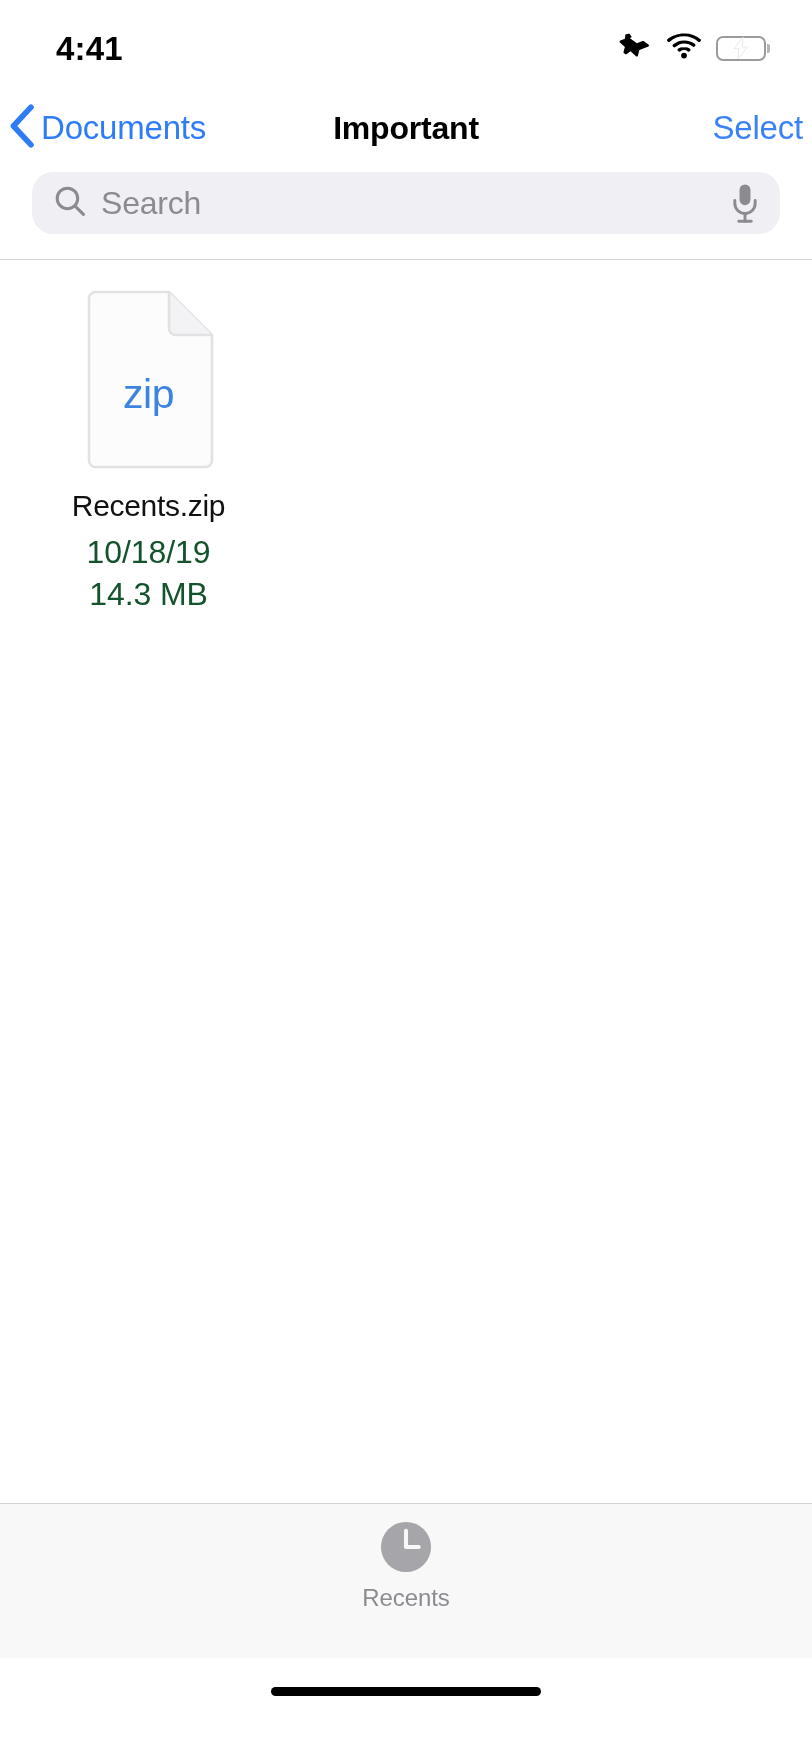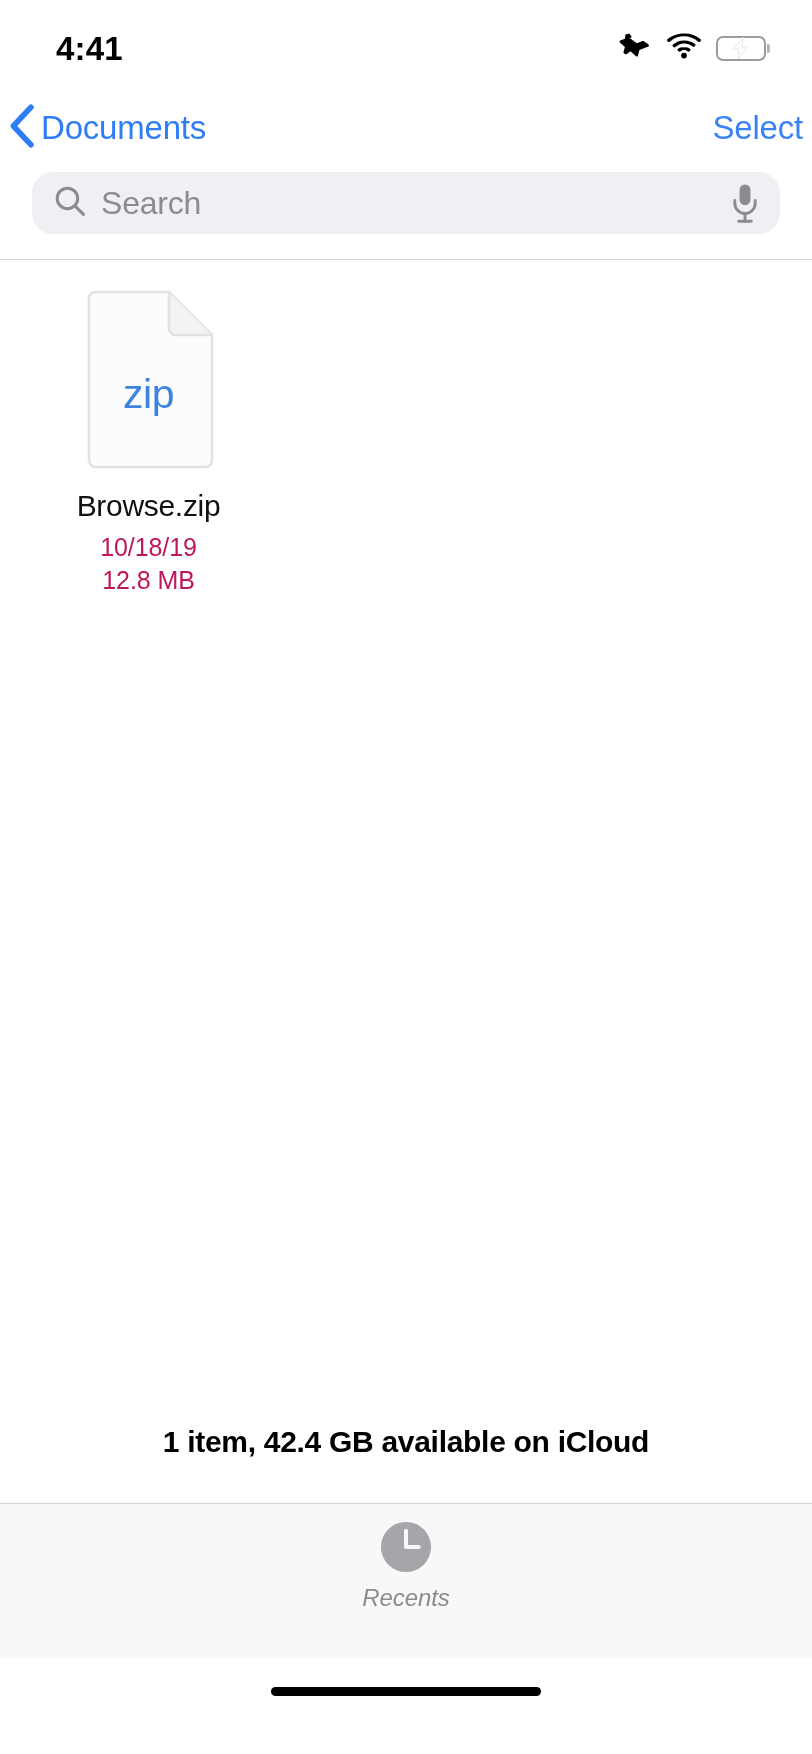--- a/index.html
+++ b/index.html
@@ -198,22 +198,22 @@
     color: #111;
     letter-spacing: -0.3px;
     line-height: 1.25;
     text-align: center;
     max-width: 195px;
     overflow: hidden;
     white-space: nowrap;
     text-overflow: ellipsis;
   }
   .file-meta {
-    font-size: 25px;
-    color: #be185d;
+    font-size: 32px;
+    color: #14532d;
     text-align: center;
     line-height: 1.32;
     margin-top: 6px;
     letter-spacing: -0.1px;
   }
 
   
   .footer-status {
     flex: 0 0 auto;
     text-align: center;
@@ -234,21 +234,20 @@
     padding-top: 14px;
   }
   .tab {
     flex: 1 1 50%;
     display: flex;
     flex-direction: column;
     align-items: center;
     justify-content: flex-start;
     gap: 8px;
     cursor: pointer;
-    font-style: italic;
   }
   .tab-icon {
     height: 58px;
     display: flex;
     align-items: center;
     justify-content: center;
   }
   .tab-label {
     font-size: 24px;
     letter-spacing: -0.1px;
@@ -308,20 +307,21 @@
 
   <div class="nav-bar">
     <div class="nav-back">
       <span>
         <svg width="26" height="44" viewBox="0 0 13 22" aria-hidden="true">
           <path fill="none" stroke="#2e7df6" stroke-width="2.8" stroke-linecap="round" stroke-linejoin="round" d="M11 1.6 2.2 11l8.8 9.4"></path>
         </svg>
       </span>
       <span class="nav-back-label">Documents</span>
     </div>
+    <div class="nav-title">Important</div>
     <div class="nav-right">Select</div>
   </div>
 
   <div class="search-area">
     <div class="search-field">
       <span>
         <svg width="32" height="32" viewBox="0 0 20 20" aria-hidden="true">
           <circle cx="8.4" cy="8.4" r="6.4" fill="none" stroke="#8c8c90" stroke-width="1.9"></circle>
           <path d="M13.2 13.2 18.4 18.4" stroke="#8c8c90" stroke-width="1.9" stroke-linecap="round"></path>
         </svg>
@@ -344,29 +344,28 @@
     <div class="grid">
 
       <div class="grid-cell">
         <div class="doc-icon">
           <svg width="131" height="179" viewBox="0 0 131 179" aria-hidden="true">
             <path d="M6 8.5A6.5 6.5 0 0 1 12.5 2H86l43 43v125.5a6.5 6.5 0 0 1-6.5 6.5h-110a6.5 6.5 0 0 1-6.5-6.5z" fill="#fcfcfd" stroke="#e2e2e5" stroke-width="2.6" stroke-linejoin="round"></path>
             <path d="M86 2v36.5a6.5 6.5 0 0 0 6.5 6.5H129" fill="#f3f3f5" stroke="#e2e2e5" stroke-width="2.6" stroke-linejoin="round"></path>
           </svg>
           <div class="doc-ext">zip</div>
         </div>
-        <div class="file-name">Browse.zip</div>
+        <div class="file-name">Recents.zip</div>
         <div class="file-meta">10/18/19</div>
-        <div class="file-meta" style="margin-top:0">12.8 MB</div>
+        <div class="file-meta" style="margin-top:0">14.3 MB</div>
       </div>
 
     </div>
   </div>
 
-  <div class="footer-status">1 item, 42.4 GB available on iCloud</div>
 
   <div class="tab-bar">
     <div class="tab">
       <span class="tab-icon">
         <svg width="54" height="54" viewBox="0 0 28 28" aria-hidden="true">
           <circle cx="14" cy="14" r="13" fill="#a6a6aa"></circle>
           <path d="M14 5.6V14h6.6" fill="none" stroke="#f8f8f9" stroke-width="2.1" stroke-linecap="round" stroke-linejoin="round"></path>
         </svg>
       </span>
       <span class="tab-label inactive">Recents</span>

